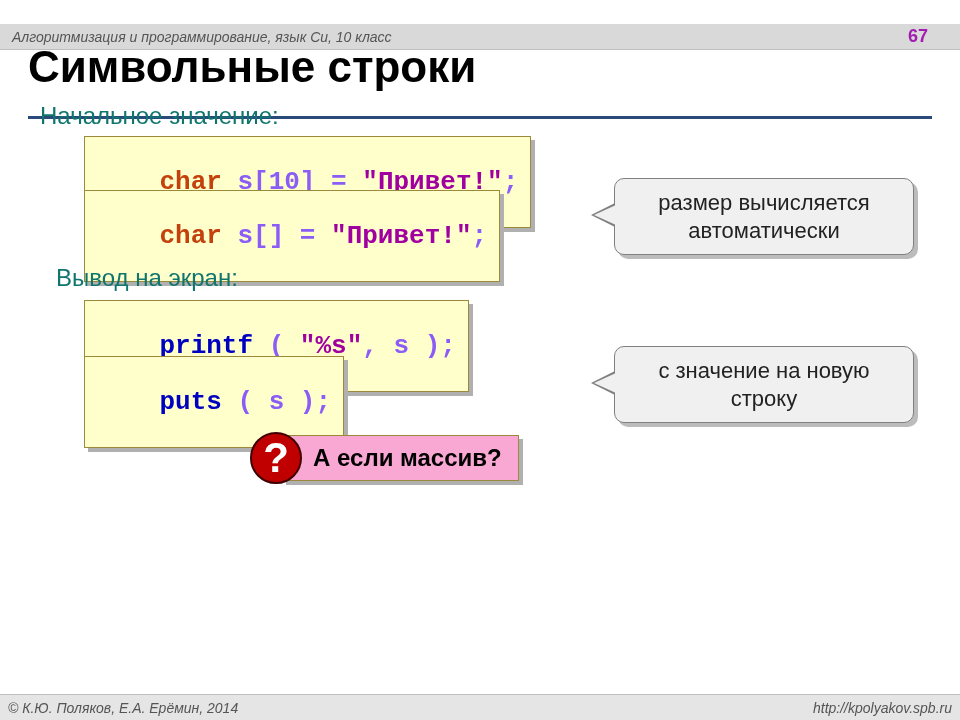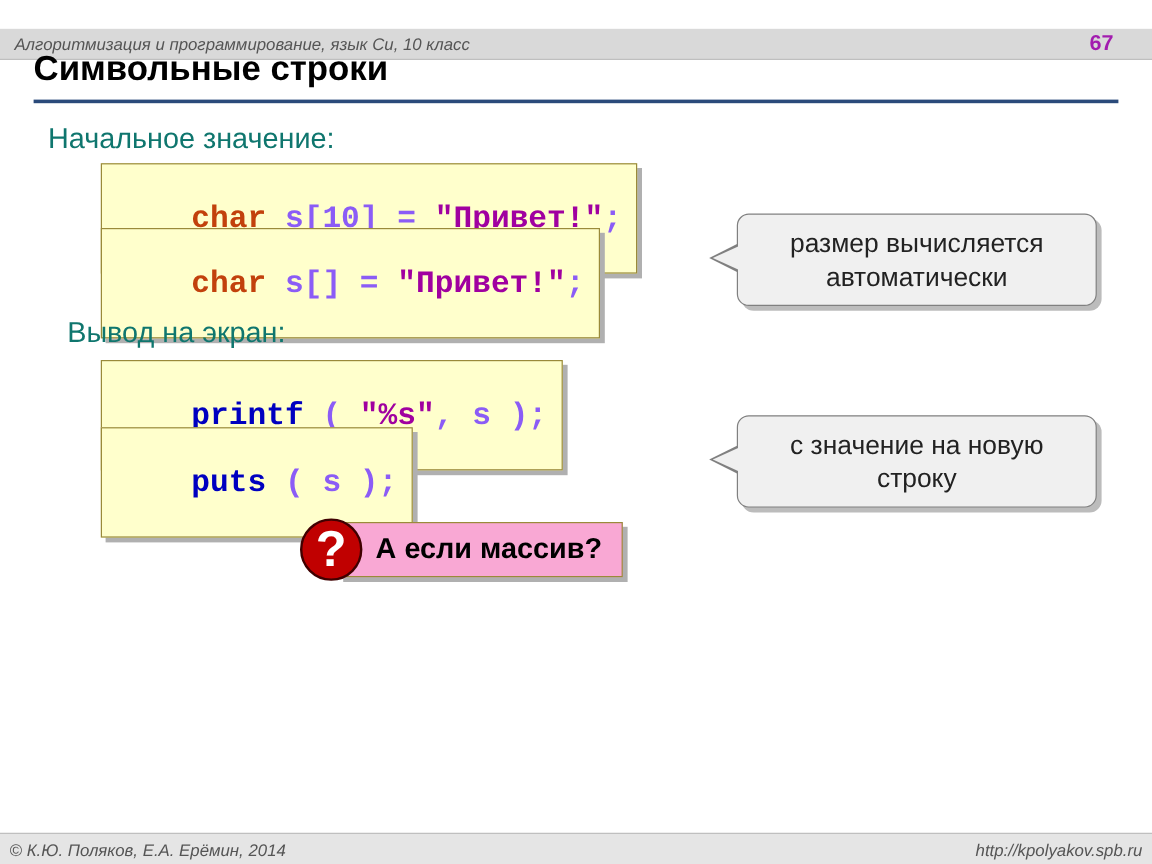--- a/index.html
+++ b/index.html
@@ -35,24 +35,24 @@
     font-size: 18px;
     color: #a21caf;
     width: 40px;
   }
 
   .title {
     position: absolute;
     top: 42px;
     left: 28px;
     right: 28px;
-    font-size: 29px;
+    font-size: 44px;
     font-weight: bold;
     color: #000;
-    padding-bottom: 8px;
+    padding-bottom: 24px;
     border-bottom: 3px solid #2a4a7a;
   }
 
   .section-label {
     position: absolute;
     font-size: 24px;
     color: #0f766e;
     font-weight: 400;
   }
   .sec1 { top: 102px; left: 40px; }

